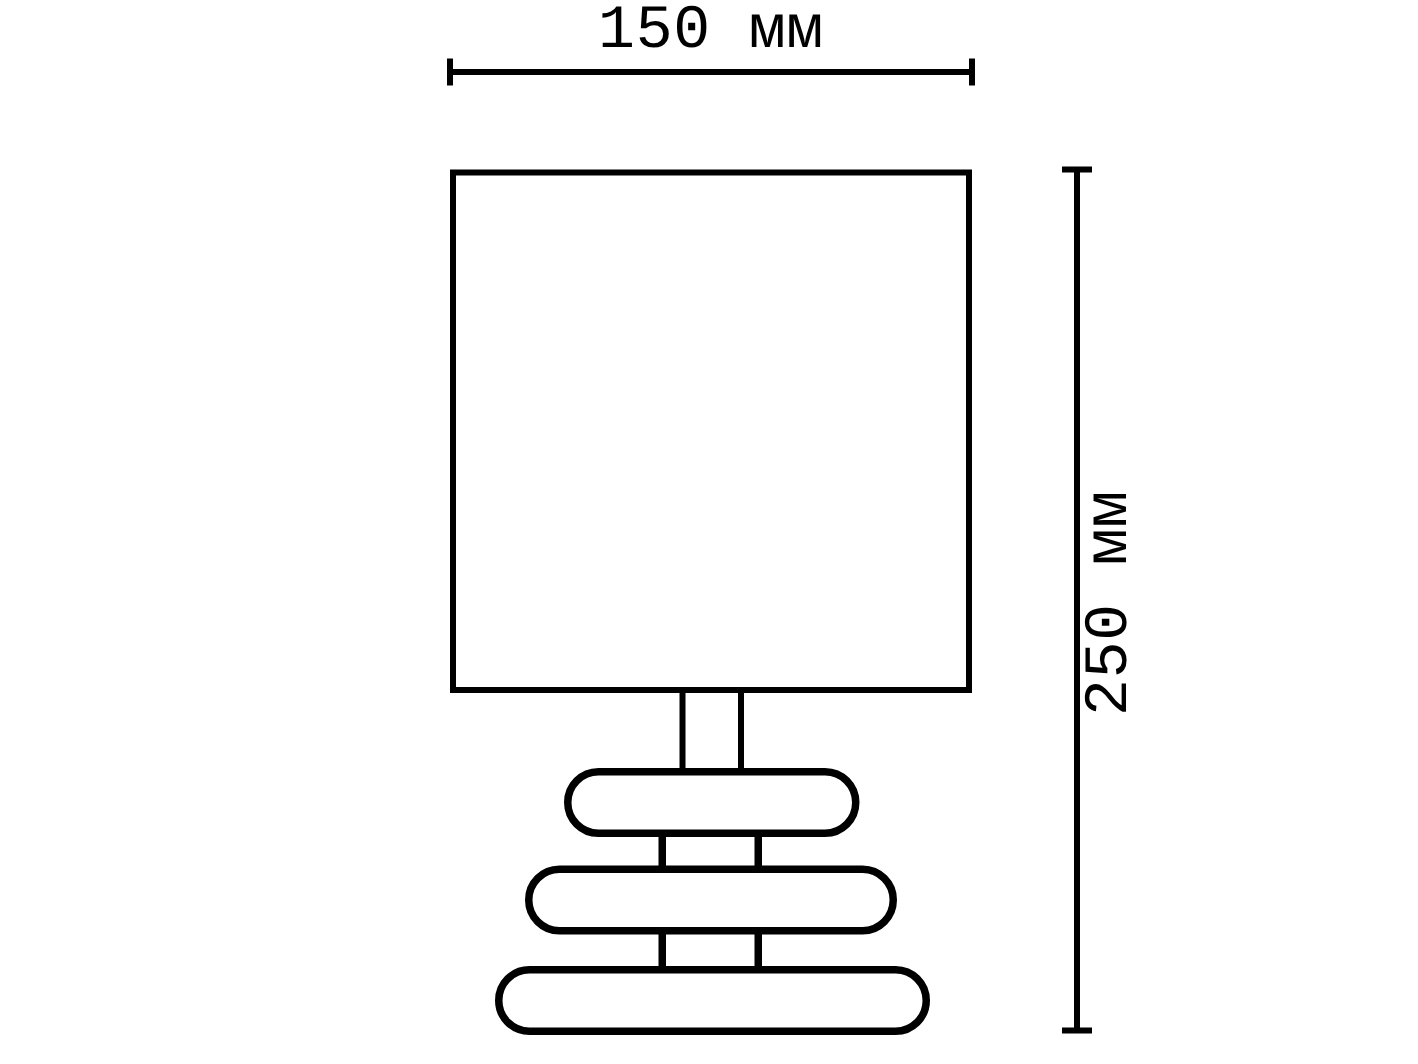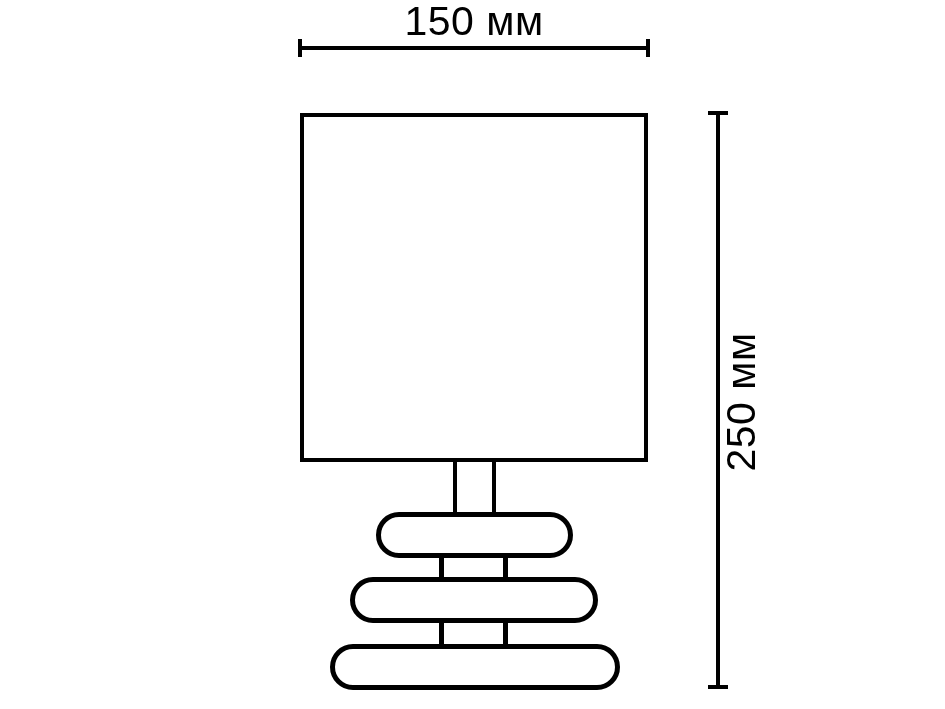--- a/index.html
+++ b/index.html
@@ -6,21 +6,21 @@
     margin: 0;
     padding: 0;
     background: #ffffff;
   }
   .canvas {
     position: relative;
     width: 859px;
     height: 709px;
     background: #ffffff;
     overflow: hidden;
-    font-family: Liberation Sans, sans-serif;
+    font-family: Liberation Mono, monospace;
     color: #000000;
   }
   .abs { position: absolute; }
 
   
   .shade {
     left: 300px; top: 113px;
     width: 348px; height: 349px;
     border: 4px solid #000;
     background: #fff;

